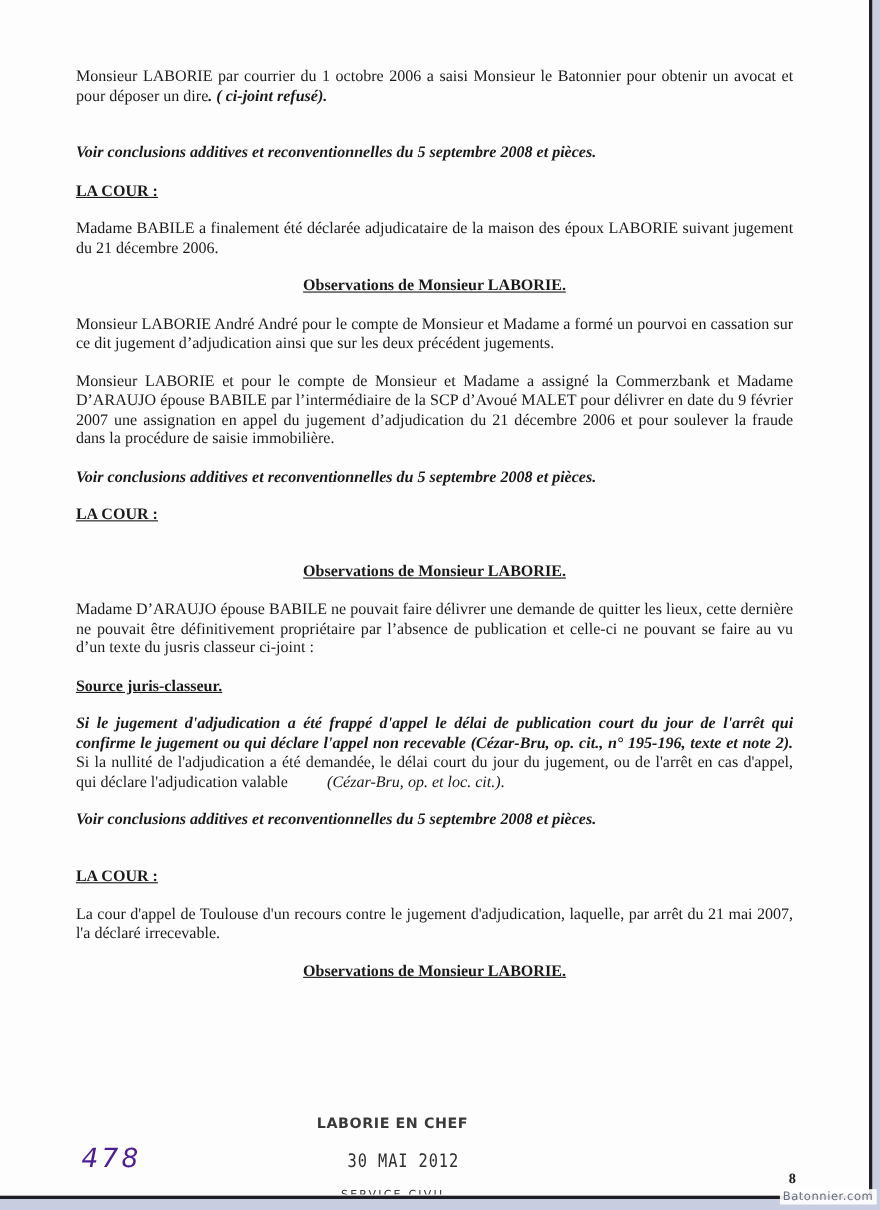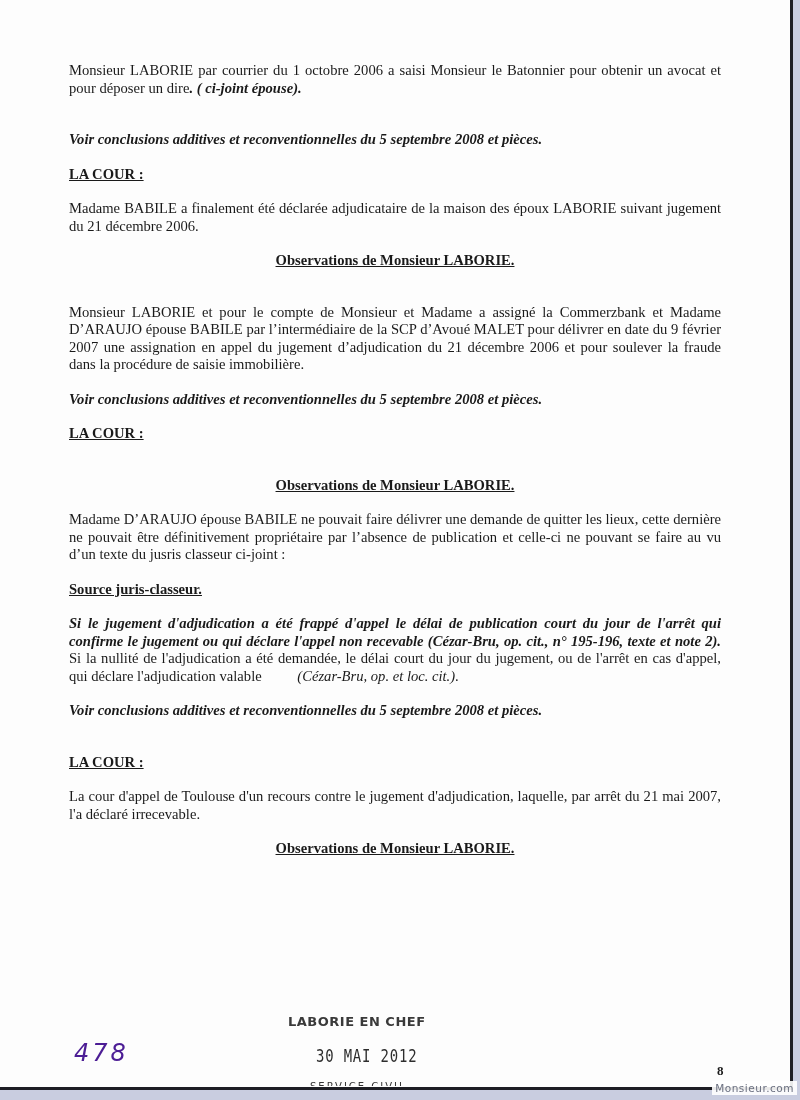--- a/index.html
+++ b/index.html
@@ -60,31 +60,32 @@
       background: rgba(255,255,255,0.9);
       font-family: "DejaVu Sans", sans-serif; font-size: 10.5px;
       color: #6b7080; padding: 1px 3px; letter-spacing: 0.5px;
     }
   </style>
 </head>
 <body>
 
 <div class="page">
   <div class="content" id="content">
-      <p><span>Monsieur LABORIE par courrier du 1 octobre 2006 a saisi Monsieur le Batonnier pour obtenir un avocat et pour déposer un dire</span><span class="bi">. ( ci-joint épouse).</span></p>
+      <p><span>Monsieur LABORIE par courrier du 1 octobre 2006 a saisi Monsieur le Batonnier pour obtenir un avocat et pour déposer un dire</span><span class="bi">. ( ci-joint refusé).</span></p>
       <div class="gap-a"></div>
       <div class="gap-a"></div>
       <p class="bi">Voir conclusions additives et reconventionnelles du 5 septembre 2008 et pièces.</p>
       <div class="gap-a"></div>
       <p><span class="h-cour">LA COUR :</span></p>
       <div class="gap-a"></div>
       <p><span>Madame BABILE a finalement été déclarée adjudicataire de la maison des époux LABORIE suivant jugement du 21 décembre 2006.</span></p>
       <div class="gap-a"></div>
       <p class="h-obs">Observations de Monsieur LABORIE.</p>
       <div class="gap-a"></div>
+      <p><span>Monsieur LABORIE André André pour le compte de Monsieur et Madame a formé un pourvoi en cassation sur ce dit jugement d’adjudication ainsi que sur les deux précédent jugements.</span></p>
       <div class="gap-a"></div>
       <p><span>Monsieur LABORIE et pour le compte de Monsieur et Madame a assigné la Commerzbank et Madame D’ARAUJO épouse BABILE  par l’intermédiaire de la SCP d’Avoué MALET pour délivrer en date du 9 février 2007 une assignation en appel du jugement d’adjudication du  21 décembre 2006 et pour soulever la fraude dans la procédure de saisie immobilière.</span></p>
       <div class="gap-a"></div>
       <p class="bi">Voir conclusions additives et reconventionnelles du 5 septembre 2008 et pièces.</p>
       <div class="gap-a"></div>
       <p><span class="h-cour">LA COUR :</span></p>
       <div class="gap-a"></div>
       <div class="gap-a"></div>
       <p class="h-obs">Observations de Monsieur LABORIE.</p>
       <div class="gap-a"></div>
@@ -104,13 +105,13 @@
       <div class="gap-a"></div>
       <p class="h-obs">Observations de Monsieur LABORIE.</p>
     </div>
 
   <div class="stamp-greffier">LABORIE EN CHEF</div>
   <div class="stamp-date">30 MAI 2012</div>
   <div class="stamp-service">SERVICE CIVIL</div>
   <div class="handwritten">478</div>
   <div class="page-number">8</div>
 </div>
-<div class="watermark">Monsieur.com</div>
+<div class="watermark">Batonnier.com</div>
 
 </body></html>

